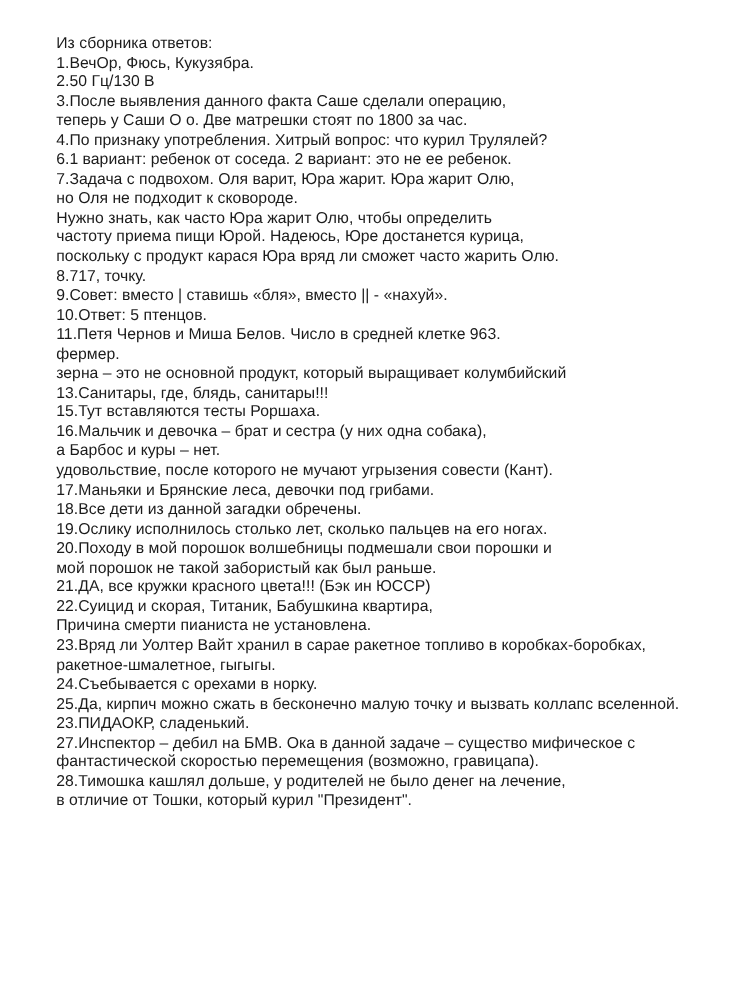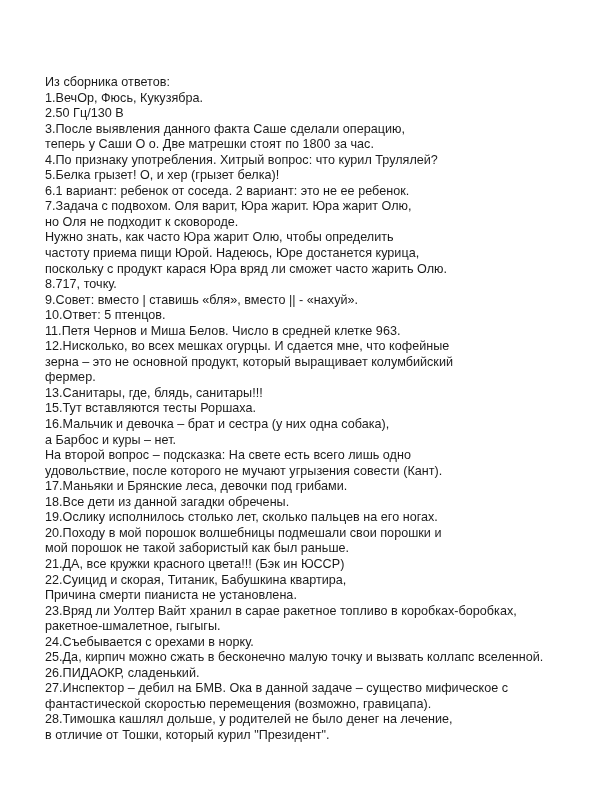--- a/index.html
+++ b/index.html
@@ -32,58 +32,55 @@
     white-space: pre;
     letter-spacing: 0.02px;
     font-weight: 400;
     -webkit-font-smoothing: antialiased;
   }
 </style>
 </head>
 <body>
 
 <div id="page" style="background: rgb(255, 255, 255);">
-  <div id="answer-sheet" style="color: rgb(27, 27, 27); margin-top: 48px;">
+  <div id="answer-sheet" style="color: rgb(27, 27, 27);">
       <div class="text-line">Из сборника ответов:</div>
       <div class="text-line">1.ВечОр, Фюсь, Кукузябра.</div>
       <div class="text-line">2.50 Гц/130 В</div>
       <div class="text-line">3.После выявления данного факта Саше сделали операцию,</div>
       <div class="text-line">теперь у Саши О о. Две матрешки стоят по 1800 за час.</div>
       <div class="text-line">4.По признаку употребления. Хитрый вопрос: что курил Трулялей?</div>
-      <div class="text-line">5.Белка грызет! О, и хер (грызет белка)!</div>
       <div class="text-line">6.1 вариант: ребенок от соседа. 2 вариант: это не ее ребенок.</div>
       <div class="text-line">7.Задача с подвохом. Оля варит, Юра жарит. Юра жарит Олю,</div>
       <div class="text-line">но Оля не подходит к сковороде.</div>
       <div class="text-line">Нужно знать, как часто Юра жарит Олю, чтобы определить</div>
       <div class="text-line">частоту приема пищи Юрой. Надеюсь, Юре достанется курица,</div>
       <div class="text-line">поскольку с продукт карася Юра вряд ли сможет часто жарить Олю.</div>
       <div class="text-line">8.717, точку.</div>
       <div class="text-line">9.Совет: вместо | ставишь «бля», вместо || - «нахуй».</div>
       <div class="text-line">10.Ответ: 5 птенцов.</div>
       <div class="text-line">11.Петя Чернов и Миша Белов. Число в средней клетке 963.</div>
-      <div class="text-line">12.Нисколько, во всех мешках огурцы. И сдается мне, что кофейные</div>
+      <div class="text-line">фермер.</div>
       <div class="text-line">зерна – это не основной продукт, который выращивает колумбийский</div>
-      <div class="text-line">фермер.</div>
       <div class="text-line">13.Санитары, где, блядь, санитары!!!</div>
       <div class="text-line">15.Тут вставляются тесты Роршаха.</div>
       <div class="text-line">16.Мальчик и девочка – брат и сестра (у них одна собака),</div>
       <div class="text-line">а Барбос и куры – нет.</div>
-      <div class="text-line">На второй вопрос – подсказка: На свете есть всего лишь одно</div>
       <div class="text-line">удовольствие, после которого не мучают угрызения совести (Кант).</div>
       <div class="text-line">17.Маньяки и Брянские леса, девочки под грибами.</div>
       <div class="text-line">18.Все дети из данной загадки обречены.</div>
       <div class="text-line">19.Ослику исполнилось столько лет, сколько пальцев на его ногах.</div>
       <div class="text-line">20.Походу в мой порошок волшебницы подмешали свои порошки и</div>
       <div class="text-line">мой порошок не такой забористый как был раньше.</div>
       <div class="text-line">21.ДА, все кружки красного цвета!!! (Бэк ин ЮССР)</div>
       <div class="text-line">22.Суицид и скорая, Титаник, Бабушкина квартира,</div>
       <div class="text-line">Причина смерти пианиста не установлена.</div>
       <div class="text-line">23.Вряд ли Уолтер Вайт хранил в сарае ракетное топливо в коробках-боробках,</div>
       <div class="text-line">ракетное-шмалетное, гыгыгы.</div>
       <div class="text-line">24.Съебывается с орехами в норку.</div>
       <div class="text-line">25.Да, кирпич можно сжать в бесконечно малую точку и вызвать коллапс вселенной.</div>
-      <div class="text-line">26.ПИДАОКР, сладенький.</div>
+      <div class="text-line">23.ПИДАОКР, сладенький.</div>
       <div class="text-line">27.Инспектор – дебил на БМВ. Ока в данной задаче – существо мифическое с</div>
       <div class="text-line">фантастической скоростью перемещения (возможно, гравицапа).</div>
       <div class="text-line">28.Тимошка кашлял дольше, у родителей не было денег на лечение,</div>
       <div class="text-line">в отличие от Тошки, который курил "Президент".</div>
     </div>
 </div>
 
 </body></html>

